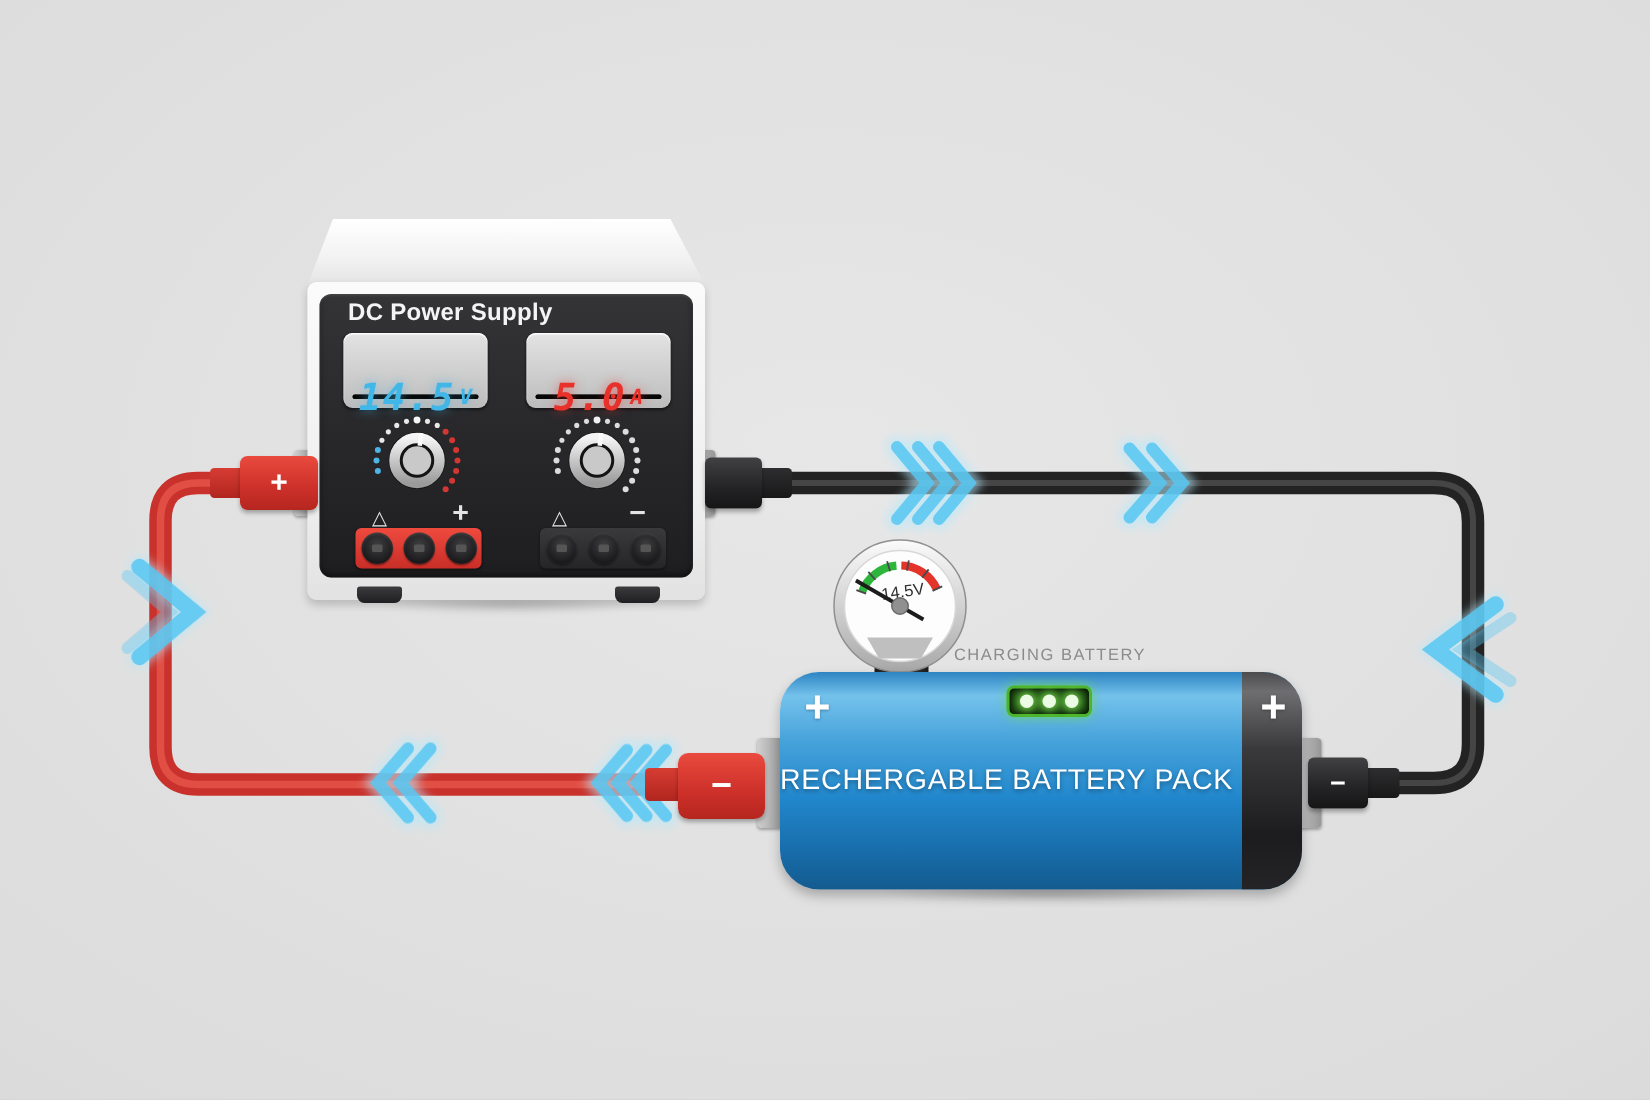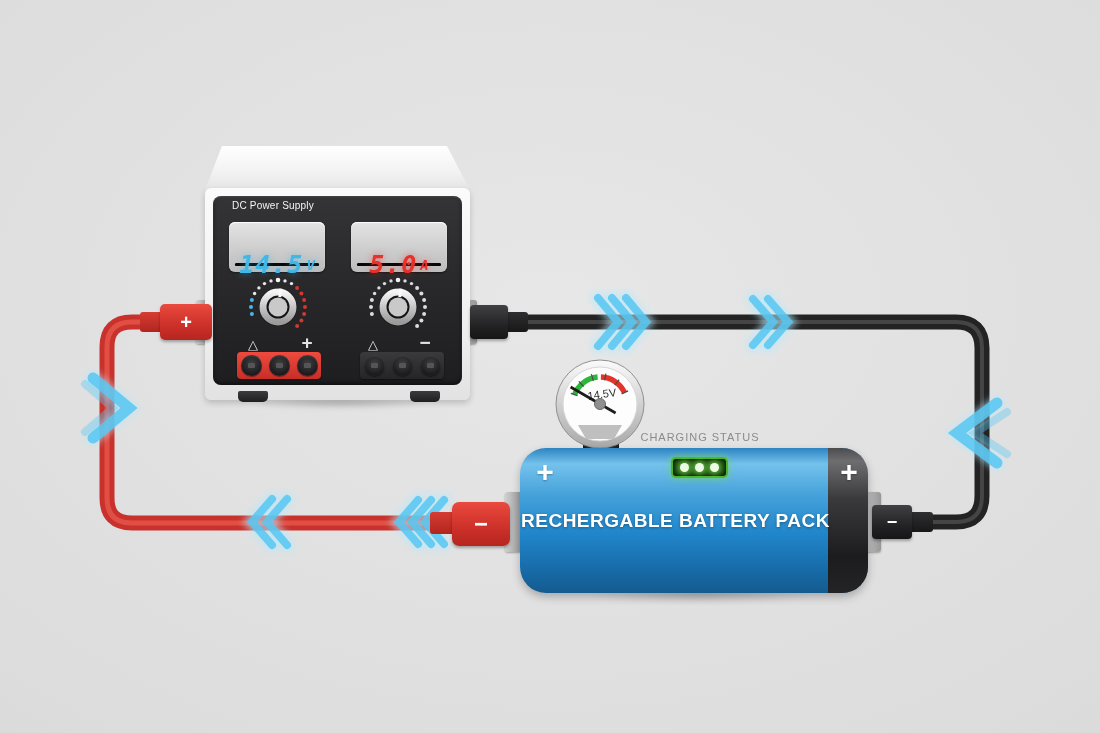--- a/index.html
+++ b/index.html
@@ -13,21 +13,21 @@
   #supply{left:205px;top:145px;width:265px;height:258px;}
   .ps-lid{left:0;top:1px;width:265px;height:44px;
     background:linear-gradient(180deg,#ffffff 0%,#f2f2f2 60%,#e4e4e4 100%);
     clip-path:polygon(6.4% 0%,91.3% 0%,100% 100%,0% 100%);}
   .ps-body{left:0;top:43px;width:265px;height:212px;border-radius:6px;
     background:linear-gradient(180deg,#fbfbfb 0%,#eeeeee 70%,#e2e2e2 100%);
     box-shadow:0 3px 6px rgba(0,0,0,.18);}
   .ps-panel{left:8px;top:51px;width:249px;height:189px;border-radius:8px;
     background:linear-gradient(180deg,#343437 0%,#27272a 55%,#1e1e21 100%);
     box-shadow:inset 0 1px 2px rgba(255,255,255,.12), inset 0 -2px 4px rgba(0,0,0,.5);}
-  .ps-title{left:27px;top:55px;font-size:10px;font-weight:400;color:#f4f4f4;letter-spacing:.2px;}
+  .ps-title{left:27px;top:55px;font-size:16px;font-weight:700;color:#f4f4f4;letter-spacing:.2px;}
   .meter{width:96px;height:50px;border-radius:6px;top:77px;
     background:linear-gradient(180deg,#e3e3e3,#bcbcbc);
     box-shadow:inset 0 1px 1px #fff,0 1px 2px rgba(0,0,0,.5);padding:0;}
   .meter .screen{position:absolute;left:6px;top:6px;right:6px;bottom:6px;border-radius:3px;
     background:#141414;box-shadow:inset 0 0 6px #000;
     display:flex;align-items:center;justify-content:center;margin-top:35px;}
   .seg{font-family:"DejaVu Sans Mono",monospace;font-style:italic;font-weight:bold;font-size:25px;letter-spacing:1px;}
   .seg-unit{font-family:"DejaVu Sans Mono",monospace;font-style:italic;font-size:14px;margin-left:3px;font-weight:bold;}
   .blue-seg{color:#41b7e8;text-shadow:0 0 7px rgba(65,183,232,.55);}
   .red-seg{color:#e8312a;text-shadow:0 0 7px rgba(232,49,42,.55);}
@@ -52,21 +52,21 @@
   .plug.blk{background:linear-gradient(180deg,#414143 0%,#232325 60%,#161617 100%);}
   .neck.red{background:linear-gradient(180deg,#d63d33,#b1251f);border-radius:3px;}
   .neck.blk{background:linear-gradient(180deg,#2e2e30,#181819);border-radius:3px;}
   
   #battery{left:520px;top:448px;width:348px;height:145px;border-radius:26px;overflow:hidden;
     background:linear-gradient(180deg,#2d84c2 0%,#74c2ec 11%,#46a2da 32%,#2187cc 58%,#176aa6 85%,#135b8f 100%);
     box-shadow:0 4px 8px rgba(0,0,0,.25);}
   .bat-cap{right:0;top:0;width:40px;height:145px;
     background:linear-gradient(180deg,#4c4c4e 0%,#6e6e70 9%,#3a3a3c 35%,#1c1c1e 75%,#242426 100%);}
   .bat-plus{color:#fff;font-size:30px;font-weight:bold;line-height:32px;width:30px;text-align:center;text-shadow:0 1px 2px rgba(0,0,0,.3);}
-  .bat-label{left:0;top:62px;width:310px;text-align:right;color:#fff;font-size:19px;font-weight:bold;
+  .bat-label{left:0;top:62px;width:310px;text-align:left;color:#fff;font-size:19px;font-weight:normal;
     letter-spacing:.5px;text-shadow:0 1px 3px rgba(0,0,0,.35);}
   .led-strip{left:151px;top:9px;width:57px;height:21px;border-radius:5px;background:#17400e;
     border:2px solid #4cb32c;box-shadow:0 0 7px rgba(111,216,74,.8), inset 0 0 4px #000;
     display:flex;align-items:center;justify-content:space-around;padding:0 4px;box-sizing:border-box;}
   .led-dot{width:9px;height:9px;border-radius:50%;background:#ecfbe4;
     box-shadow:0 0 6px 2px rgba(123,224,82,.9);}
   .status-label{left:618px;top:431px;width:164px;text-align:center;color:#8b8b8b;font-size:11px;letter-spacing:1px;}
   
   .stem{left:583px;top:434px;width:36px;height:20px;border-radius:4px;
     background:linear-gradient(90deg,#1b1b1b,#4a4a4a 50%,#1b1b1b);}
@@ -253,21 +253,21 @@
         <line x1="53.6" y1="25.4" x2="54.9" y2="18.6"></line>
       <line x1="63.8" y1="30.1" x2="68.1" y2="24.6"></line>
         <line x1="70.7" y1="38.9" x2="77.1" y2="35.9"></line>
     </g>
     <path d="M 27 70 L 71 70 L 63 84 L 35 84 Z" fill="#bfbfbf"></path>
     <text x="51" y="43" font-size="11" fill="#2e2e2e" text-anchor="middle" transform="rotate(-8 51 40)">14.5V</text>
     <line x1="19.6" y1="32" x2="64.6" y2="58" stroke="#1c1c1c" stroke-width="2.6"></line>
     <circle cx="49" cy="49" r="5.5" fill="#909090" stroke="#6a6a6a" stroke-width="1"></circle>
   </svg>
 
-  <div class="abs status-label">CHARGING STATUS</div>
+  <div class="abs status-label">CHARGING BATTERY</div>
 
   <div class="abs tab" style="left:505px;top:492px;width:18px;height:60px;"></div>
   <div class="abs tab" style="left:863px;top:492px;width:18px;height:60px;"></div>
 
   <div id="battery" class="abs">
     <div class="abs bat-cap"></div>
     <div class="abs bat-plus" style="left:10px;top:8px;">+</div>
     <div class="abs bat-plus" style="right:4px;top:8px;">+</div>
     <div class="abs led-strip">
       <div class="led-dot"></div>

